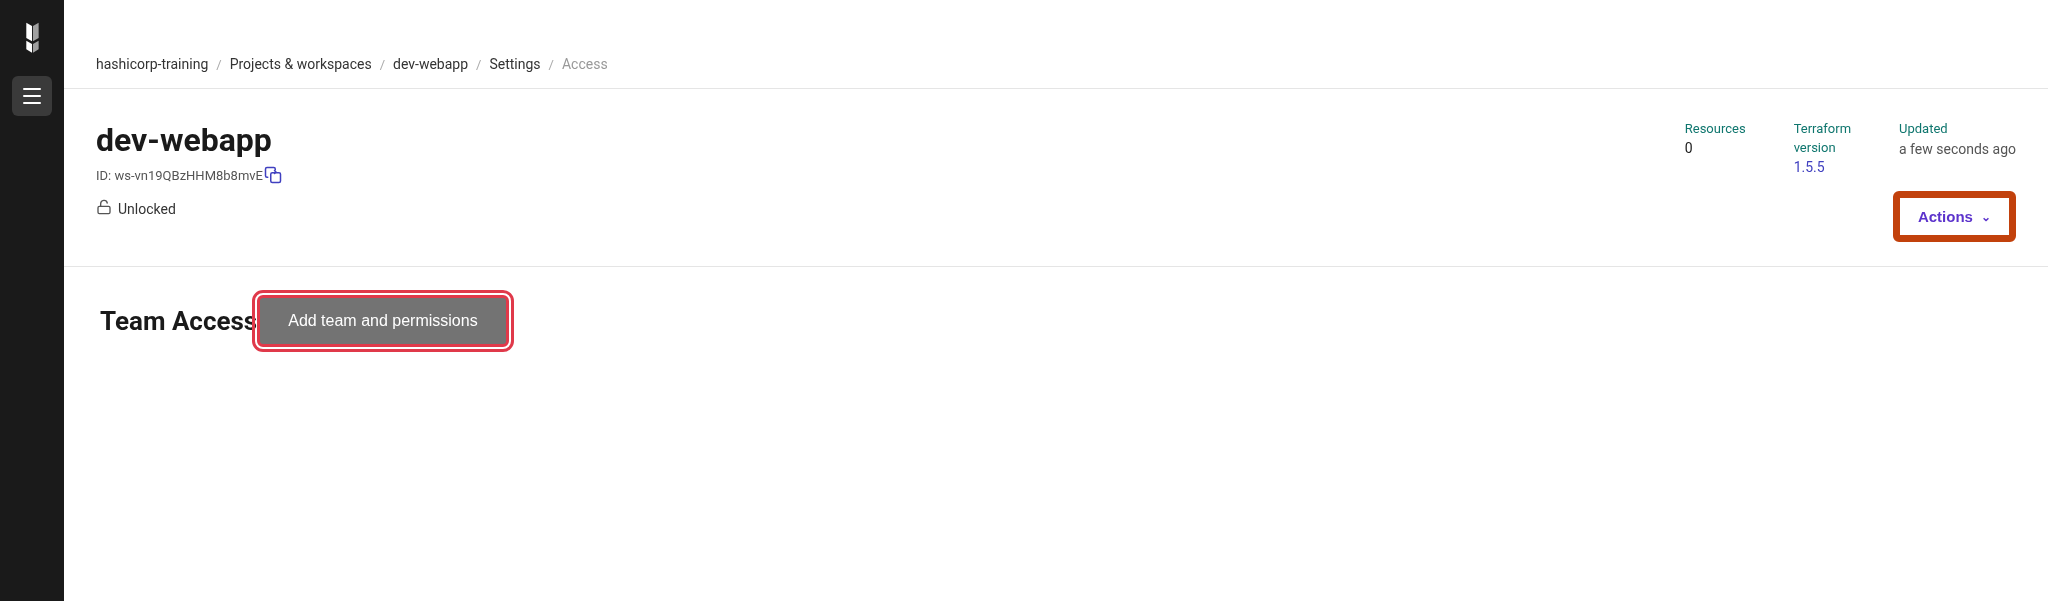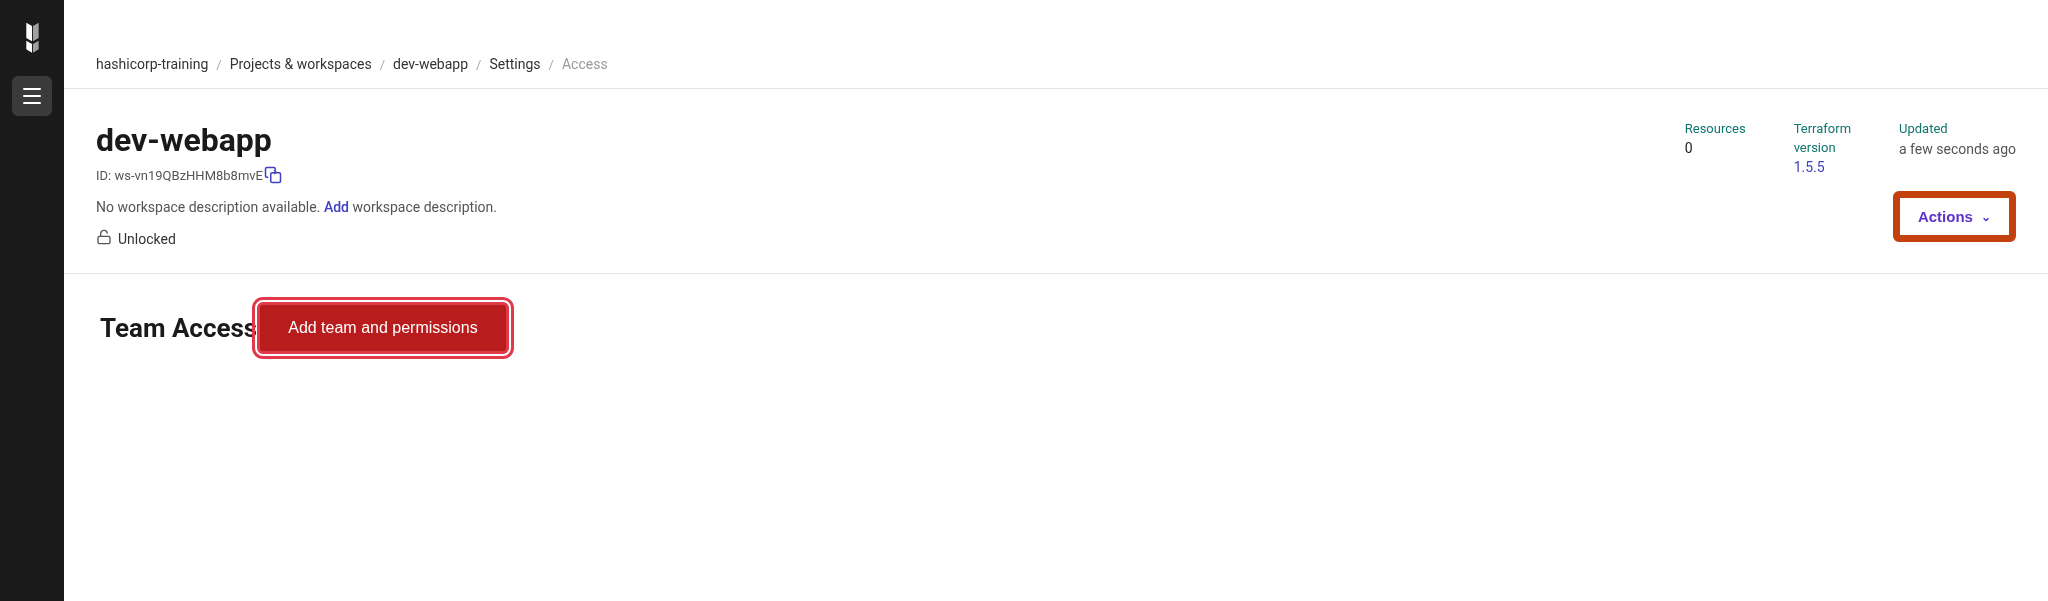--- a/index.html
+++ b/index.html
@@ -221,21 +221,21 @@
       justify-content: flex-start;
     }
 
     .team-access-title {
       font-size: 26px;
       font-weight: 700;
       color: #1a1a1a;
     }
 
     .add-team-btn {
-      background: #b91c1c;
+      background: #737373;
       color: #fff;
       border: 3px solid #e0394a;
       border-radius: 6px;
       padding: 14px 28px;
       font-size: 16px;
       font-weight: 500;
       cursor: pointer;
       outline: 3px solid #e0394a;
       outline-offset: 2px;
     }
@@ -285,25 +285,20 @@
       <div class="workspace-id">
         <span>ID: ws-vn19QBzHHM8b8mvE</span>
         <span class="copy-icon">
           <svg width="18" height="18" viewBox="0 0 24 24" fill="none" stroke="#4040c0" stroke-width="2" stroke-linecap="round" stroke-linejoin="round">
             <rect x="9" y="9" width="13" height="13" rx="2" ry="2"></rect>
             <path d="M5 15H4a2 2 0 0 1-2-2V4a2 2 0 0 1 2-2h9a2 2 0 0 1 2 2v1"></path>
             <path d="M14 6l2 2-2 2"></path>
           </svg>
         </span>
       </div>
-      <p class="workspace-desc">
-        <span>No workspace description available.</span>
-        <a href="#">Add</a>
-        <span> </span><span>workspace description.</span>
-      </p>
       <div class="workspace-lock">
         <span class="lock-icon">
           <svg width="16" height="16" viewBox="0 0 24 24" fill="none" stroke="#555" stroke-width="2" stroke-linecap="round" stroke-linejoin="round">
             <rect x="3" y="11" width="18" height="11" rx="2" ry="2"></rect>
             <path d="M7 11V7a5 5 0 0 1 9.9-1"></path>
           </svg>
         </span>
         <span>Unlocked</span>
       </div>
     </div>

